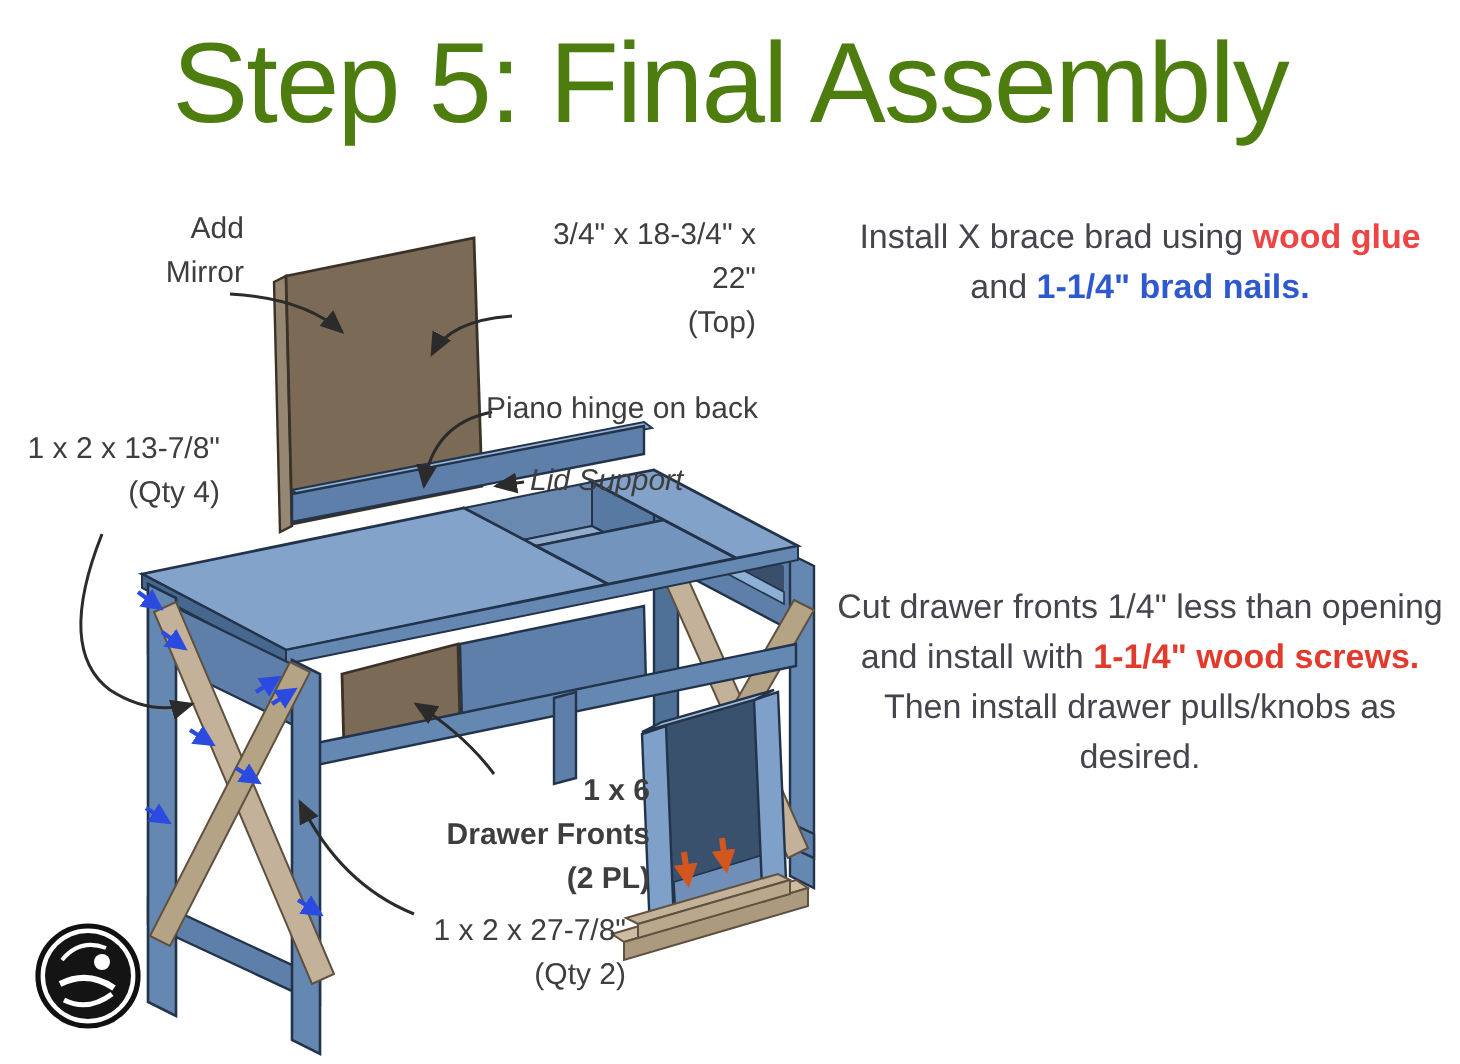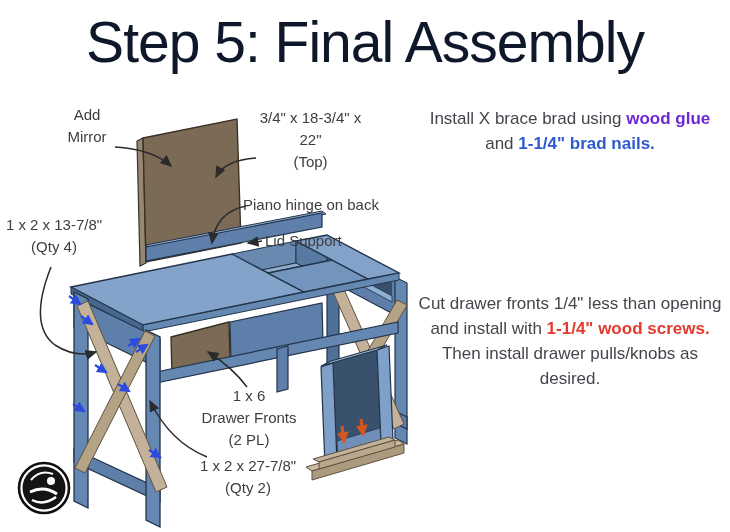--- a/index.html
+++ b/index.html
@@ -1,27 +1,27 @@
 <!DOCTYPE html>
 <html><head>
 <meta charset="utf-8">
 <style>
   html,body{margin:0;padding:0;background:#fff;}
   .stage{position:relative;width:730px;height:532px;background:#ffffff;overflow:hidden;
          font-family:"Liberation Sans",sans-serif;}
   .title{position:absolute;left:0;right:0;top:6px;text-align:center;
-         font-size:57px;line-height:72px;font-weight:200;color:#0f172a;letter-spacing:-1px;}
+         font-size:57px;line-height:72px;font-weight:200;color:#4d7c0f;letter-spacing:-1px;}
   .lbl{position:absolute;font-size:15px;line-height:1.45;color:#3e3e3e;
-       white-space:pre-line;text-align:center;}
+       white-space:pre-line;text-align:right;}
   .lbl.left{text-align:center;white-space:nowrap;}
   .col{position:absolute;left:417px;top:0;width:306px;height:532px;}
   .para{position:absolute;left:0;width:306px;margin:0;text-align:center;
         font-size:17px;line-height:25px;color:#45454d;}
   .p1{top:106px}.p2{top:188px}.p3{top:291px}.p4{top:417px}
-  .seg-bold{font-weight:bold;color:#6d28d9;}
+  .seg-bold{font-weight:bold;color:#ef4444;}
   .seg-blue{font-weight:bold;color:#2f5ace;}
   .seg-red{font-weight:bold;color:#e23b2e;}
   svg.diagram{position:absolute;left:0;top:85px;}
   svg.logo{position:absolute;left:16px;top:458px;}
 </style>
 </head>
 <body>
 
 <div class="stage">
 
@@ -130,24 +130,24 @@
       <path d="M207,457 Q170,442 150,401" marker-end="url(#mk)"></path>
     </g>
   </svg>
 
   <div class="lbl" style="left:52px;top:104px;width:70px;">Add
 Mirror</div>
   <div class="lbl" style="left:243px;top:107px;width:135px;">3/4" x 18-3/4" x
 22"
 (Top)</div>
   <div class="lbl left" style="left:243px;top:194px;">Piano hinge on back</div>
-  <div class="lbl left" style="left:265px;top:230px;">Lid Support</div>
+  <div class="lbl left" style="left:265px;top:230px;font-style:italic;">Lid Support</div>
   <div class="lbl" style="left:-2px;top:214px;width:112px;">1 x 2 x 13-7/8"
 (Qty 4)</div>
-  <div class="lbl" style="left:187px;top:385px;width:124px;">1 x 6
+  <div class="lbl" style="left:201px;top:385px;width:124px;font-weight:bold;">1 x 6
 Drawer Fronts
 (2 PL)</div>
   <div class="lbl" style="left:183px;top:455px;width:130px;">1 x 2 x 27-7/8"
 (Qty 2)</div>
 
   <svg class="logo" width="56" height="58" viewBox="16 458 56 58">
     <circle cx="44" cy="488" r="25" fill="#ffffff" stroke="#101010" stroke-width="2.6"></circle>
     <circle cx="44" cy="488" r="21.5" fill="#141414"></circle>
     <path d="M31,480 Q40,469 53,474" stroke="#ffffff" stroke-width="2" fill="none"></path>
     <circle cx="51" cy="481" r="4" fill="#ffffff"></circle>

